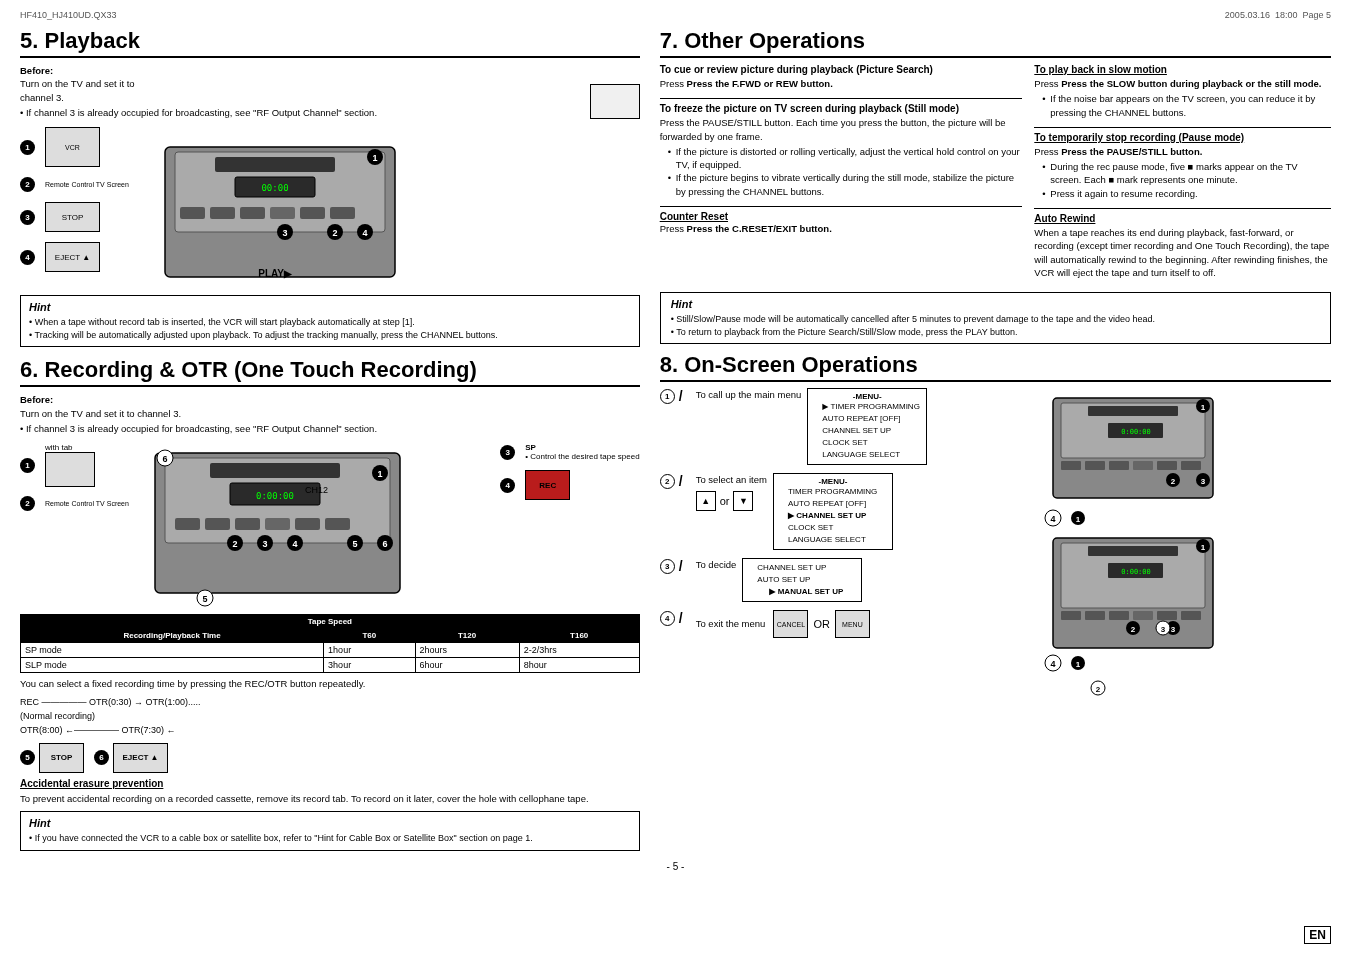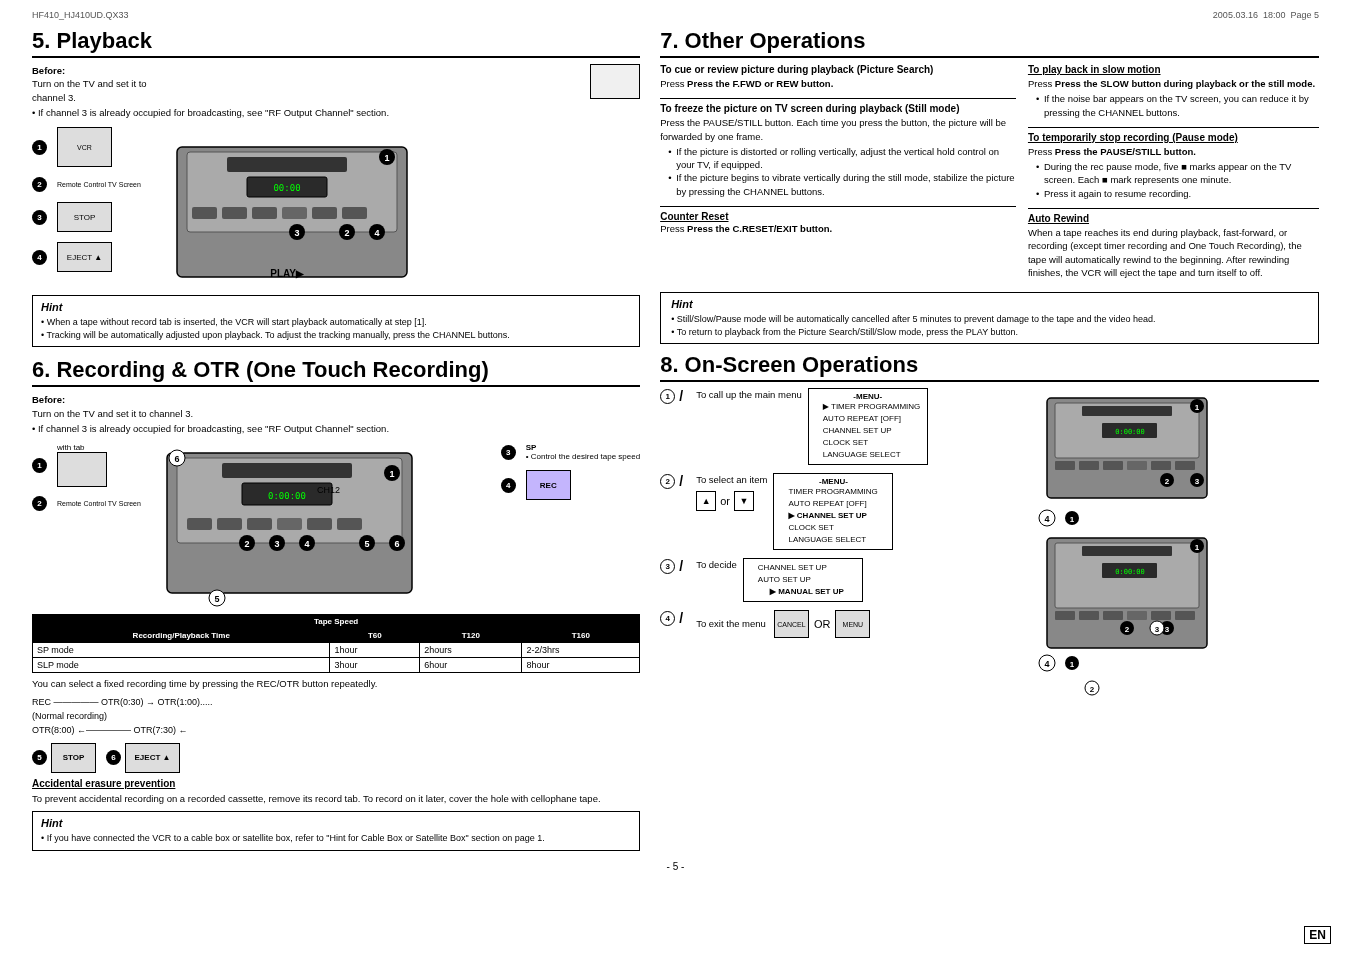--- a/index.html
+++ b/index.html
@@ -10,21 +10,21 @@
       font-family: Arial, Helvetica, sans-serif;
       font-size: 11px;
       overflow: hidden;
       position: relative;
     }
 
     .page-container {
       width: 1351px;
       height: 954px;
       background: #fff;
-      padding: 10px 32px;
+      padding: 10px 20px;
       position: relative;
     }
 
     .header-meta {
       font-size: 9px;
       color: #555;
       margin-bottom: 8px;
       display: flex;
       justify-content: space-between;
     }
@@ -51,21 +51,21 @@
       margin-bottom: 6px;
       border-bottom: 2px solid #000;
       padding-bottom: 2px;
     }
 
     
     .before-block {
       display: flex;
       gap: 8px;
       margin-bottom: 8px;
-      align-items: flex-start;
+      align-items: flex-end;
     }
 
     .before-text {
       font-size: 9.5px;
       line-height: 1.4;
     }
 
     .vcr-box {
       width: 50px;
       height: 35px;
@@ -474,21 +474,21 @@
           <div style="display:flex; flex-direction:column; gap:4px; min-width:80px;">
             <div class="step-row">
               <div class="numbered-circle">3</div>
               <div style="font-size:8px;">
                 <div style="font-weight:bold">SP</div>
                 <div>• Control the desired tape speed</div>
               </div>
             </div>
             <div class="step-row">
               <div class="numbered-circle">4</div>
-              <div style="width:45px;height:30px;border:1px solid #000;background:#c4b5fd;display:flex;align-items:center;justify-content:center;font-size:8px;font-weight:bold;">
+              <div style="width:45px;height:30px;border:1px solid #000;background:#b91c1c;display:flex;align-items:center;justify-content:center;font-size:8px;font-weight:bold;">
                 <span>REC</span>
               </div>
             </div>
           </div>
         </div>
 
         <table class="tape-table">
           <tbody>
               <tr>
             <th colspan="4">Tape Speed</th>

